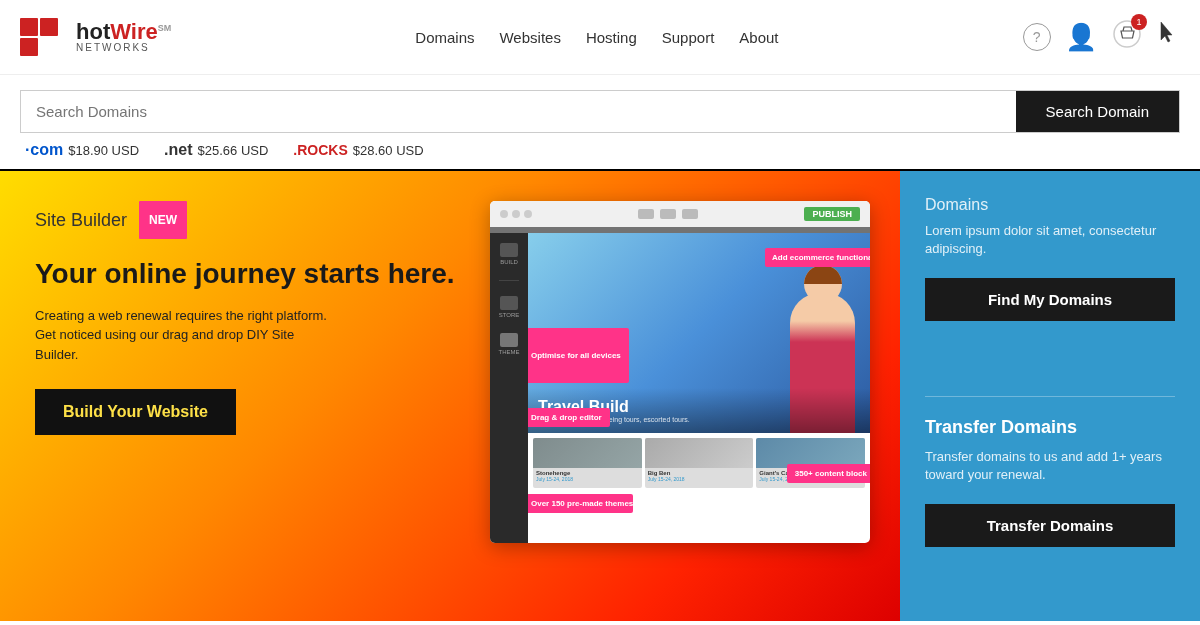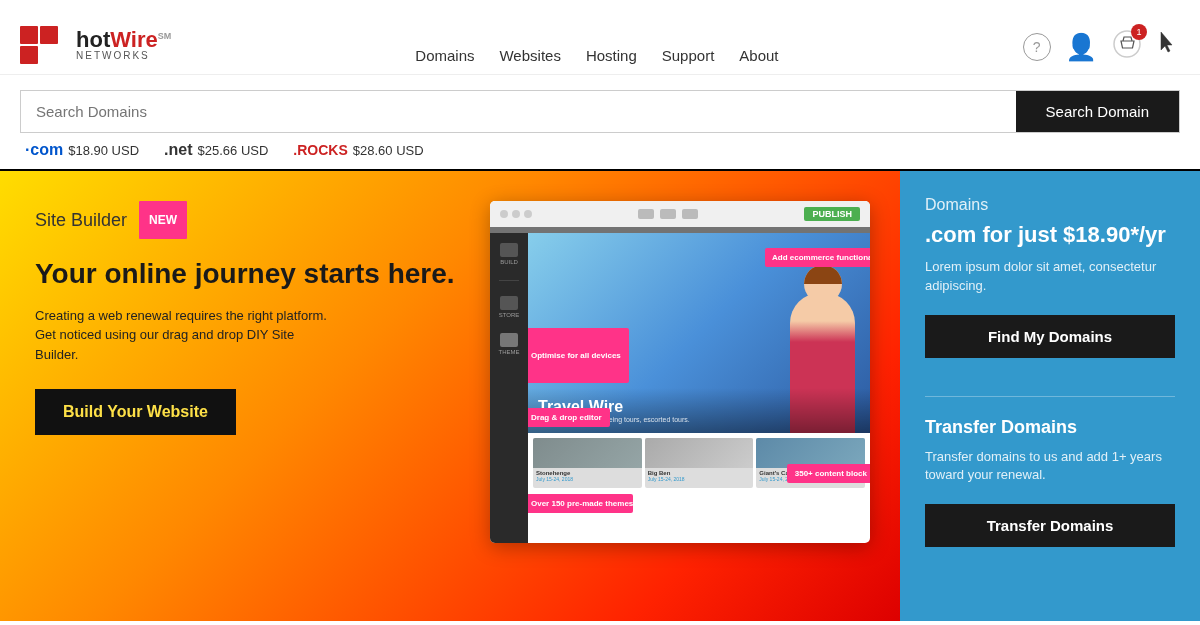--- a/index.html
+++ b/index.html
@@ -1,21 +1,21 @@
 <!DOCTYPE html>
 <html><head>
   <meta charset="utf-8">
   <style>
     * { margin: 0; padding: 0; box-sizing: border-box; }
     body { font-family: Arial, sans-serif; background: #fff; width: 1200px; overflow-x: hidden; }
 
     
     .header {
       display: flex;
-      align-items: flex-end;
+      align-items: center;
       justify-content: space-between;
       padding: 10px 20px;
       border-bottom: 1px solid #eee;
       height: 75px;
     }
     .logo-area {
       display: flex;
       align-items: center;
       gap: 10px;
     }
@@ -538,21 +538,21 @@
 
               <div style="position:absolute;inset:0;background:linear-gradient(135deg,#87CEEB,#4a90d9,#2c5aa0);"></div>
 
               <div style="position:absolute;right:15px;bottom:0;width:65px;height:140px;background:linear-gradient(180deg,#f5cba7 0%,#f5cba7 20%,#cc3355 35%,#cc3355 100%);border-radius:30px 30px 0 0;">
                 <div style="position:absolute;top:-28px;left:50%;transform:translateX(-50%);width:38px;height:38px;background:#f5cba7;border-radius:50%;overflow:hidden;">
                   <div style="width:100%;height:50%;background:#8B4513;border-radius:50% 50% 0 0;"></div>
                 </div>
               </div>
 
               <div class="preview-hero-overlay">
-                <div class="preview-hero-title">Travel Wire</div>
+                <div class="preview-hero-title">Travel Build</div>
                 <div class="preview-hero-sub">Unique travels, sightseeing tours, escorted tours.</div>
               </div>
             </div>
 
             <div class="preview-thumbnails">
               <div class="preview-thumb">
                 <div class="preview-thumb-img" style="background:linear-gradient(135deg,#7f8c8d,#95a5a6);"></div>
                 <div class="preview-thumb-txt">
                   <div style="font-weight:bold;font-size:6px;">Stonehenge</div>
                   <div style="color:#3399cc;font-size:5px;">July 15-24, 2018</div>
@@ -581,21 +581,20 @@
             <div class="float-label content" style="position:absolute;bottom:60px;right:-5px;background:#ff3388;color:white;font-size:8px;padding:5px 8px;border-radius:2px;font-weight:bold;z-index:10;margin-left:24px;">350+ content block</div>
           </div>
         </div>
       </div>
     </div>
   </div>
 
   <div class="right-panel">
     <div class="domains-section">
       <div class="domains-label">Domains</div>
-      <div class="domains-title">.com for just $18.90*/yr</div>
       <div class="domains-desc">Lorem ipsum dolor sit amet, consectetur adipiscing.</div>
       <button class="find-domains-btn">Find My Domains</button>
     </div>
 
     <div class="divider"></div>
 
     <div class="transfer-section">
       <div class="transfer-title">Transfer Domains</div>
       <div class="transfer-desc">Transfer domains to us and add 1+ years toward your renewal.</div>
       <button class="transfer-btn">Transfer Domains</button>

